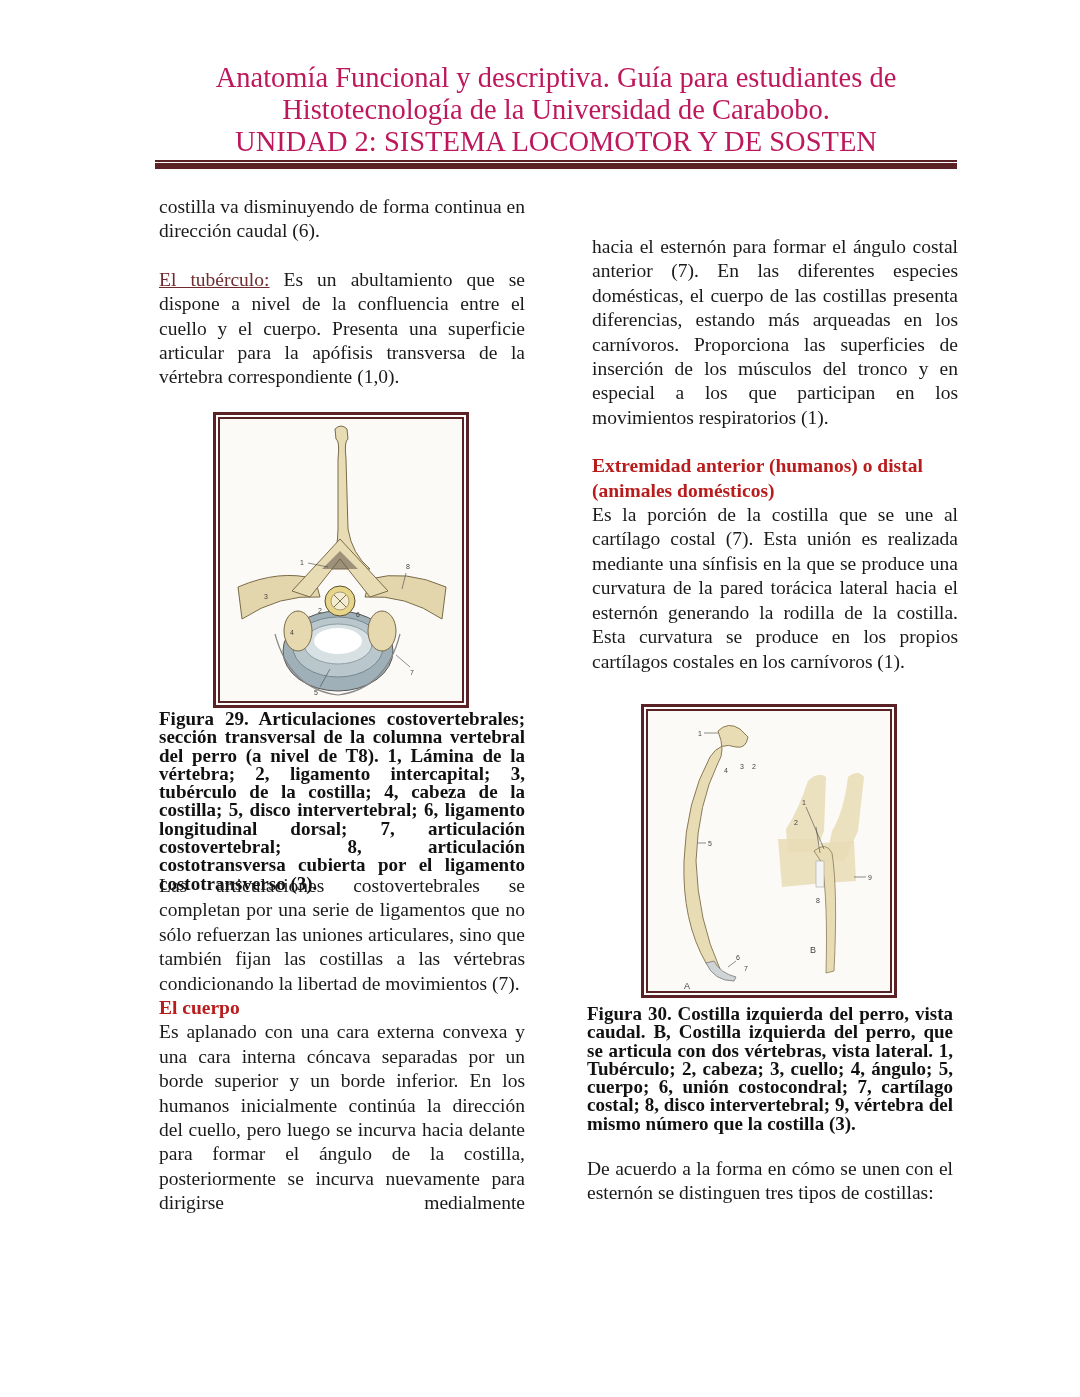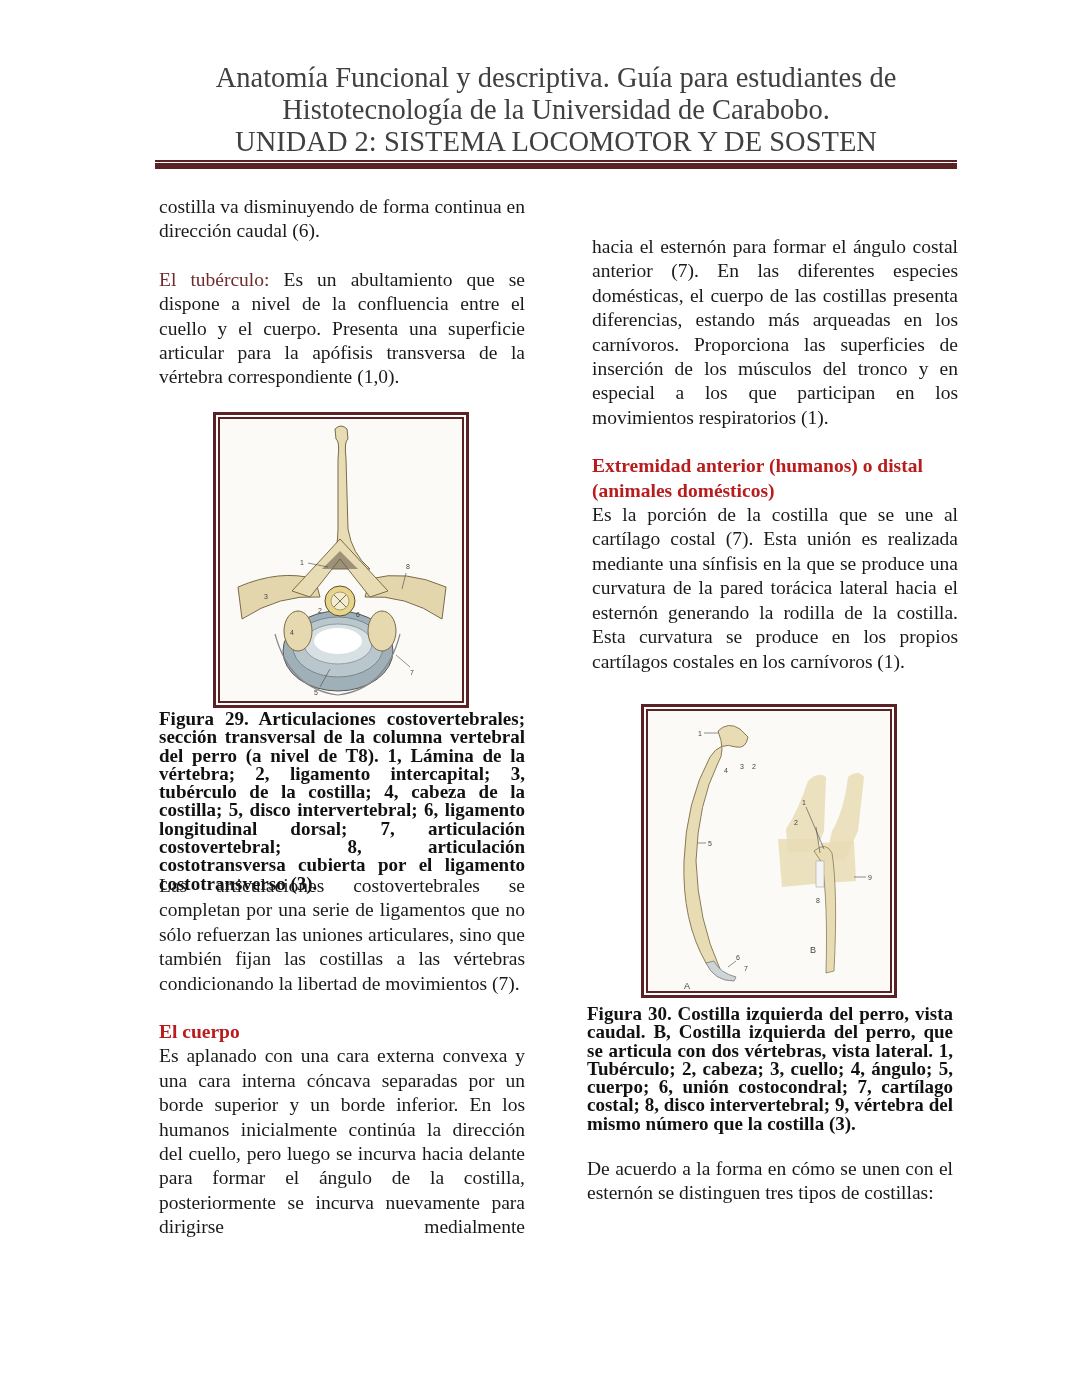--- a/index.html
+++ b/index.html
@@ -1,28 +1,28 @@
 <!DOCTYPE html>
 <html><head>
   <meta charset="utf-8">
   <style>
     html, body { margin: 0; padding: 0; }
     body {
       width: 1080px; height: 1397px; background: #ffffff; position: relative; overflow: hidden;
       font-family: "Liberation Serif", "DejaVu Serif", serif; color: #1a1a1a;
     }
     .header { position: absolute; left: 155px; top: 62px; width: 802px; text-align: center; }
-    .header .line { font-size: 28.5px; line-height: 32px; color: #404040; white-space: nowrap; }
+    .header .line { font-size: 28.5px; line-height: 32px; color: #be185d; white-space: nowrap; }
     .rule-thin { position: absolute; left: 155px; top: 160px; width: 802px; height: 2px; background: #5a2224; }
     .rule-thick { position: absolute; left: 155px; top: 163px; width: 802px; height: 6px; background: #5a2224; }
 
     .col { position: absolute; width: 366px; }
     .p { font-size: 19.5px; line-height: 24.4px; text-align: justify; margin: 0; }
     .p.last-justify { text-align-last: justify; }
-    .accent { color: #6e2a2c; }
+    .accent { color: #6e2a2c; text-decoration: underline; }
     .h { font-size: 19.5px; line-height: 24.4px; font-weight: bold; color: #b91c1c; margin: 0; }
     .caption { font-size: 19px; line-height: 18.3px; font-weight: bold; text-align: justify; margin: 0; color: #111; }
 
     .frame {
       position: absolute; border: 3px solid #5a2224; padding: 2px; background: #fff; box-sizing: border-box;
     }
     .frame-inner { width: 100%; height: 100%; border: 2px solid #5a2224; box-sizing: border-box; background: #fbfaf6; position: relative; overflow: hidden; }
     svg text { font-family: "Liberation Sans", sans-serif; font-size: 7px; fill: #444; }
   </style>
 </head>
@@ -82,21 +82,21 @@
     </svg>
   </div>
 </div>
 
 <div class="col" style="left:159px; top:710px;">
   <p class="caption">Figura 29. Articulaciones costovertebrales; sección transversal de la columna vertebral del perro (a nivel de T8). 1, Lámina de la vértebra; 2, ligamento intercapital; 3, tubérculo de la costilla; 4, cabeza de la costilla; 5, disco intervertebral; 6, ligamento longitudinal dorsal; 7, articulación costovertebral; 8, articulación costotransversa cubierta por el ligamento costotransverso (3).</p>
 </div>
 
 <div class="col" style="left:159px; top:874px;">
   <p class="p">Las articulaciones costovertebrales se completan por una serie de ligamentos que no sólo refuerzan las uniones articulares, sino que también fijan las costillas a las vértebras condicionando la libertad de movimientos (7).</p>
-  <p class="h" style="margin-top:24px;">El cuerpo</p>
+  <p class="h" style="">El cuerpo</p>
   <p class="p last-justify">Es aplanado con una cara externa convexa y una cara interna cóncava separadas por un borde superior y un borde inferior. En los humanos inicialmente continúa la dirección del cuello, pero luego se incurva hacia delante para formar el ángulo de la costilla, posteriormente se incurva nuevamente para dirigirse medialmente</p>
 </div>
 
 <div class="col" style="left:592px; top:195px;margin-top:40px;">
   <p class="p">hacia el esternón para formar el ángulo costal anterior (7). En las diferentes especies domésticas, el cuerpo de las costillas presenta diferencias, estando más arqueadas en los carnívoros. Proporciona las superficies de inserción de los músculos del tronco y en especial a los que participan en los movimientos respiratorios (1).</p>
   <p class="h" style="margin-top:24px;">Extremidad anterior (humanos) o distal (animales domésticos)</p>
   <p class="p">Es la porción de la costilla que se une al cartílago costal (7). Esta unión es realizada mediante una sínfisis en la que se produce una curvatura de la pared torácica lateral hacia el esternón generando la rodilla de la costilla. Esta curvatura se produce en los propios cartílagos costales en los carnívoros (1).</p>
 </div>
 
 <div class="frame" style="left:641px; top:704px; width:256px; height:294px;">

